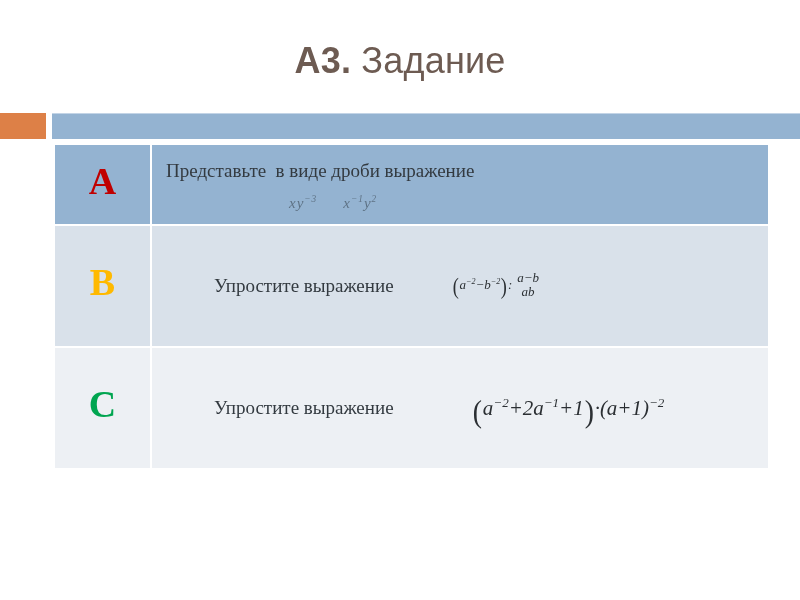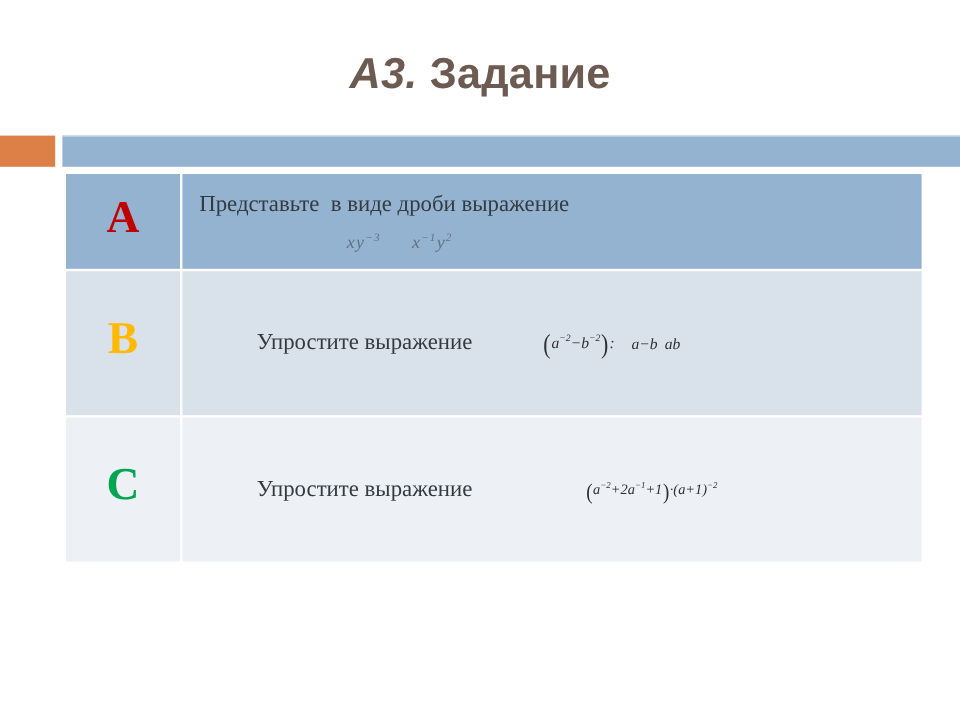--- a/index.html
+++ b/index.html
@@ -26,22 +26,22 @@
     top: 38px;
     width: 800px;
     text-align: center;
     color: #6d5b52;
     font-family: "Liberation Sans", sans-serif;
     font-size: 36px;
     line-height: 46px;
     letter-spacing: 0.2px;
     white-space: pre;
   }
-  .slide-title .t-bold { font-weight: bold; font-style: italic; }
-  .slide-title .t-norm { font-weight: bold; text-align: center; }
+  .slide-title .t-bold { font-weight: bold; }
+  .slide-title .t-norm { font-weight: normal; text-align: center; }
 
   
   .accent-block {
     position: absolute;
     left: 0;
     top: 113px;
     width: 46px;
     height: 26px;
     background: #dd8047;
   }
@@ -130,24 +130,25 @@
     top: 42px;
     font-size: 15px;
     color: rgba(25,30,35,0.45);
     letter-spacing: 1px;
     filter: blur(0.25px);
   }
   .formula-faint .gap { display: inline-block; width: 26px; }
 
   .frac {
     display: inline-flex;
+    flex-direction: column;
     align-items: center;
     vertical-align: middle;
     line-height: 1.05;
-    margin: 0 11px;
+    margin: 0 2px;
     position: relative;
     top: -1px;
   }
   .frac .num { padding: 0 3px; }
   .frac .den { padding: 0 3px; }
 
   .paren-tall {
     font-style: normal;
     font-size: 1.75em;
     line-height: 0.6;
@@ -166,24 +167,24 @@
 
   .f-b {
     position: absolute;
     left: 300px;
     top: 50%;
     transform: translateY(-50%);
     font-size: 13px;
   }
   .f-c {
     position: absolute;
-    left: 336px;
+    left: 320px;
     top: 50%;
     transform: translateY(-50%);
-    font-size: 12px;
+    font-size: 21px;
   }
   .cell-rel { position: relative; height: 100%; }
   .cell-rel .prompt {
     position: absolute;
     left: 14px;
     top: 50%;
     transform: translateY(-50%);
     margin-left: 48px;
   }
 </style>

